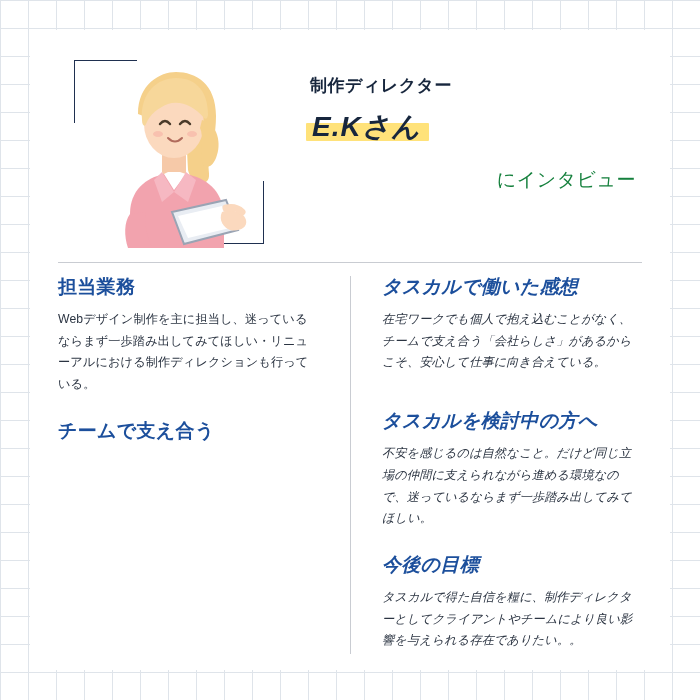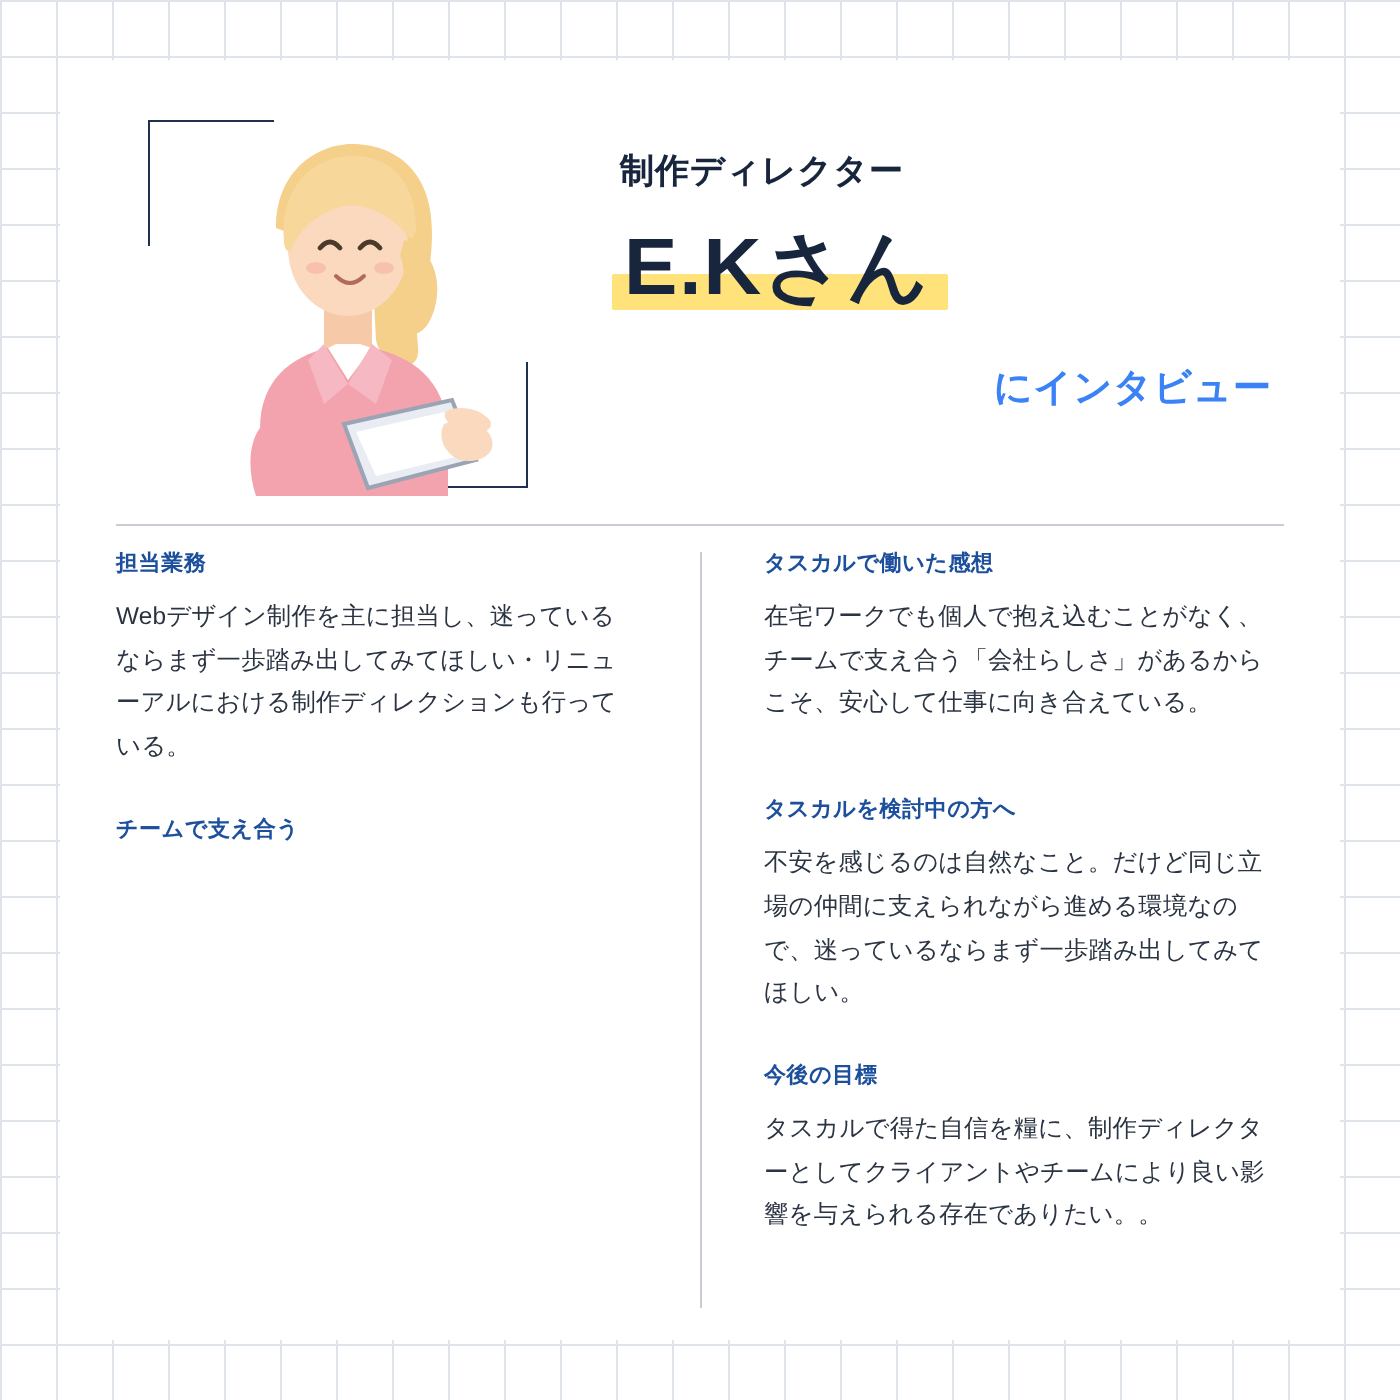--- a/index.html
+++ b/index.html
@@ -94,31 +94,32 @@
     right: -8px;
     bottom: 2px;
     height: 18px;
     background: #ffe27a;
     z-index: 0;
     border-radius: 1px;
   }
   .name {
     position: relative;
     z-index: 1;
-    font-size: 40px;
+    font-size: 28px;
     font-weight: bold;
     color: #17263d;
     letter-spacing: 1px;
     line-height: 1.15;
+    font-style: italic;
   }
   .suffix {
     text-align: right;
     font-size: 19px;
-    font-weight: bold;
-    color: #3b82f6;
+    font-weight: normal;
+    color: #15803d;
     margin-top: 24px;
     padding-right: 6px;
     letter-spacing: 0.5px;
   }
   
   .hr {
     position: absolute;
     left: 28px;
     right: 28px;
     top: 232px;
@@ -139,27 +140,27 @@
     left: 0;
     top: 244px;
     width: 640px;
     display: flex;
   }
   .col {
     width: 320px;
     box-sizing: border-box;
   }
   .col.left { padding: 0 32px 0 28px; }
-  .col.right { padding: 0 28px 0 32px; }
+  .col.right { padding: 0 28px 0 32px; font-style: italic; }
   .qa {
     margin-bottom: 22px;
   }
   .qa.gap { margin-top: 34px; }
   .q {
-    font-size: 11px;
+    font-size: 19px;
     font-weight: bold;
     color: #1c4f9c;
     margin: 0 0 9px 0;
     letter-spacing: 0.3px;
   }
   .a {
     font-size: 12.2px;
     line-height: 1.78;
     color: #2b3442;
     margin: 0;

